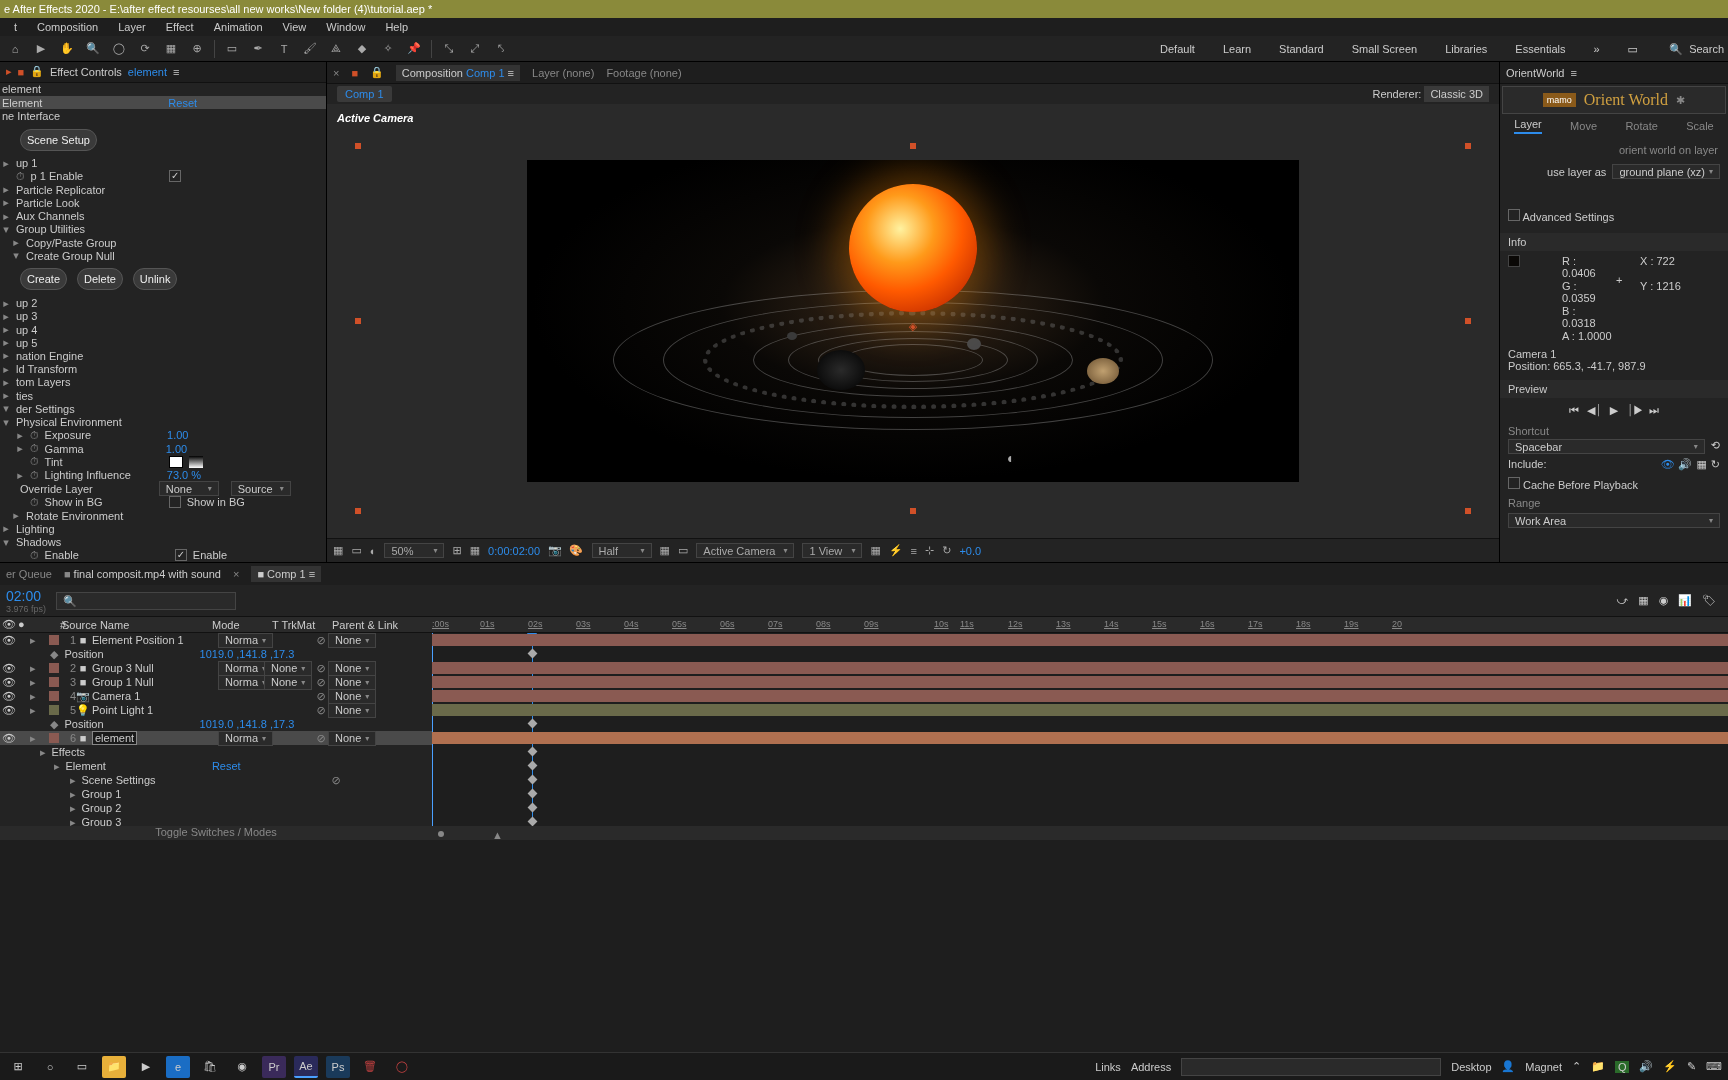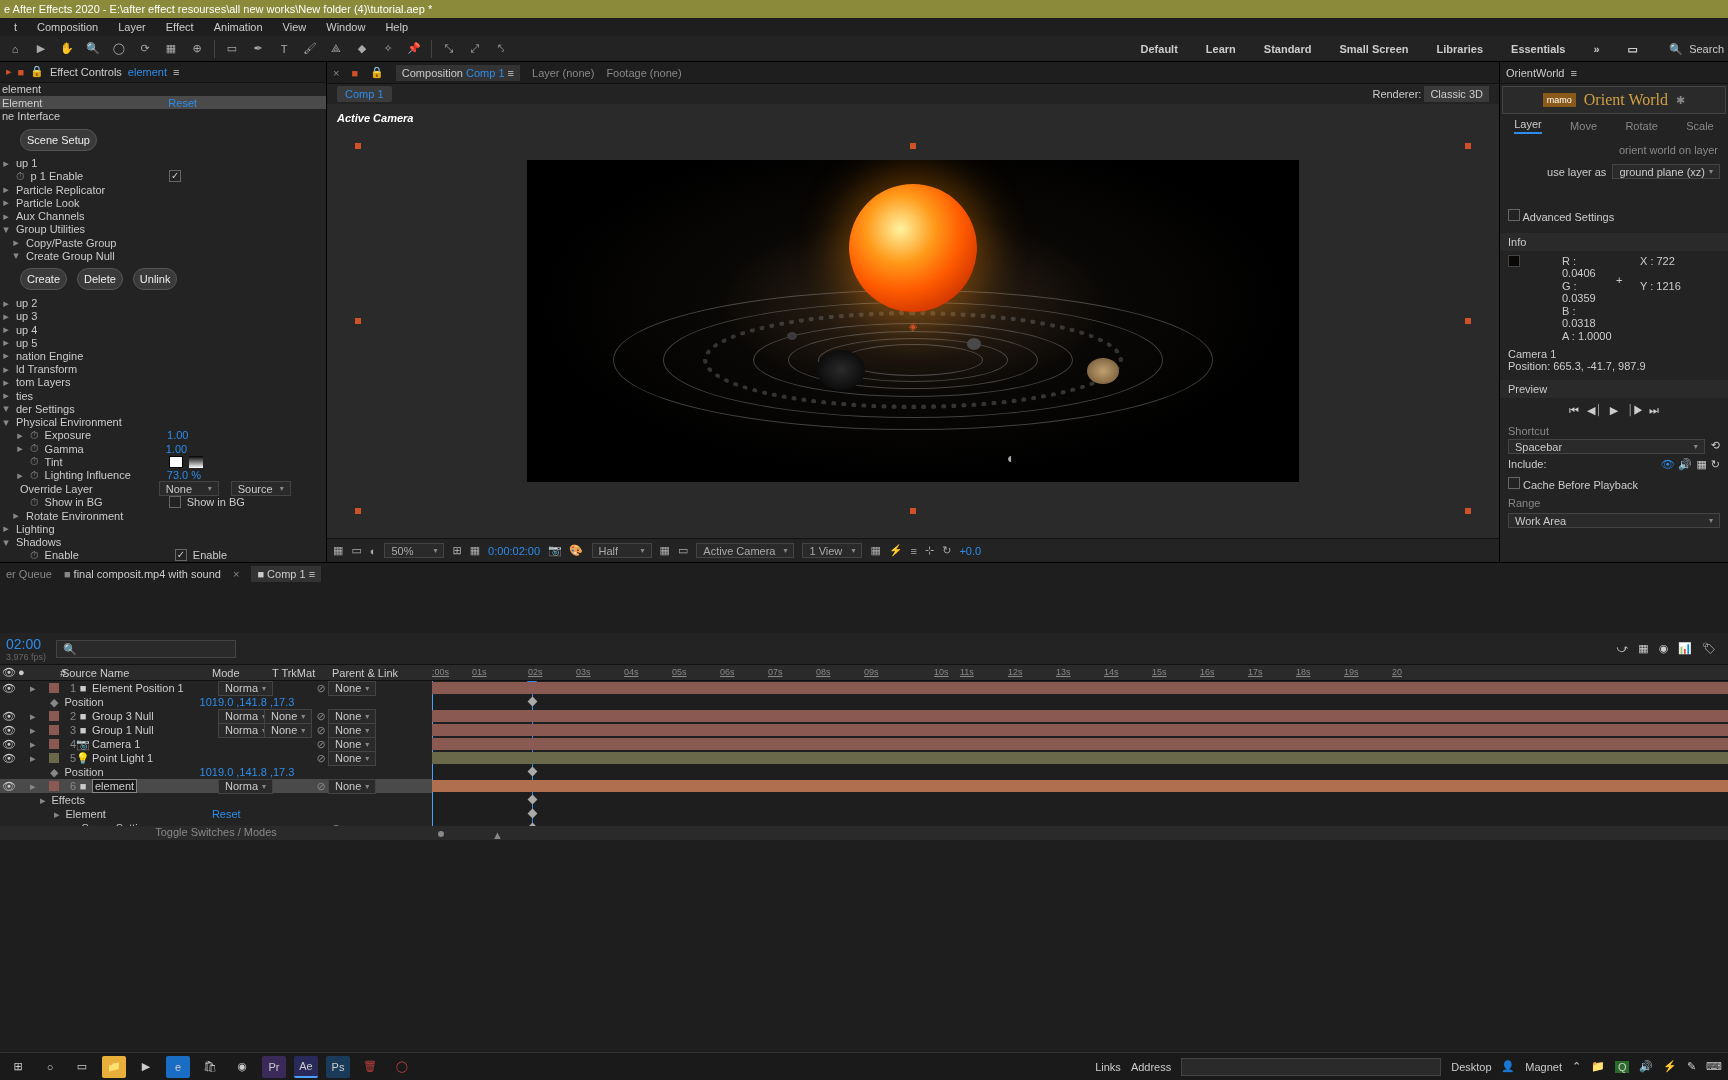--- a/index.html
+++ b/index.html
@@ -3,21 +3,21 @@
 <meta charset="utf-8">
 <style>
 * { margin: 0; padding: 0; box-sizing: border-box; font-family: 'Segoe UI', Tahoma, sans-serif; font-size: 11px; color: #ccc; }
 body { background: #1e1e1e; width: 1728px; height: 1080px; overflow: hidden; user-select: none; }
 .title-bar { height: 18px; background: linear-gradient(#8a8a3a,#8a8a3a); color: #fff; padding-left: 4px; line-height: 18px; font-size: 11px; }
 .menu-bar { height: 18px; background: #1e1e1e; display: flex; padding-left: 4px; }
 .menu-bar span { padding: 0 10px; line-height: 18px; cursor: default; }
 .tool-row { height: 26px; background: #232323; border-bottom: 1px solid #000; display: flex; align-items: center; padding: 0 6px; gap: 8px; }
 .tool-row .tool { width: 18px; height: 18px; display: flex; align-items: center; justify-content: center; color: #aaa; }
 .workspace-tabs { position: absolute; right: 90px; top: 36px; height: 26px; display: flex; align-items: center; gap: 28px; color: #888; }
-.workspace-tabs span { cursor: default; font-weight: bold; }
+.workspace-tabs span { cursor: default; }
 .search-box { position: absolute; right: 4px; top: 36px; height: 26px; display: flex; align-items: center; gap: 6px; color: #888; }
 .main-area { display: flex; height: 500px; }
 .left-panel { width: 326px; background: #232323; display: flex; flex-direction: column; }
 .panel-tab { height: 22px; background: #1e1e1e; display: flex; align-items: center; padding-left: 6px; gap: 6px; border-bottom: 1px solid #111; }
 .panel-tab .lock { color: #888; }
 .link { color: #2d8ceb; }
 .ec-row { height: 14px; display: flex; align-items: center; padding-left: 2px; gap: 6px; }
 .ec-row.sel { background: #4a4a4a; }
 .ec-row .tw { width: 8px; text-align: center; color: #888; }
 .ec-button { background: #3a3a3a; border: 1px solid #555; padding: 4px 6px; color: #eee; cursor: default; border-radius: 11px; }
@@ -52,21 +52,21 @@
 .ow-tabs span { color: #888; }
 .ow-tabs .active { color: #ccc; border-bottom: 2px solid #2d8ceb; padding-bottom: 2px; }
 .section-h { background: #2a2a2a; padding: 3px 8px; margin-top: 6px; }
 .info-grid { display: grid; grid-template-columns: 50px 50px 20px 50px; padding: 4px 8px; font-size: 10px; color: #aaa; gap: 1px 4px; }
 .play-ctrl { display: flex; justify-content: center; gap: 6px; padding: 6px; }
 .play-ctrl span { width: 14px; text-align: center; }
 
 .timeline-area { height: 278px; background: #1e1e1e; border-top: 1px solid #000; display: flex; flex-direction: column; }
 .tl-tabs { height: 22px; background: #1e1e1e; display: flex; align-items: center; gap: 12px; padding-left: 6px; }
 .tl-tabs .active { background: #333; padding: 2px 6px; }
-.tl-header { height: 32px; background: #232323; display: flex; align-items: center; border-bottom: 1px solid #111; margin-top: 48px; }
+.tl-header { height: 32px; background: #232323; display: flex; align-items: center; border-bottom: 1px solid #111; }
 .tl-time { color: #2d8ceb; font-size: 14px; padding: 0 6px; width: 90px; }
 .tl-search { background: #2a2a2a; border: 1px solid #444; height: 18px; width: 180px; padding-left: 6px; }
 .tl-icons { display: flex; gap: 10px; margin-left: auto; padding-right: 12px; color: #888; }
 .tl-cols { height: 16px; background: #2a2a2a; display: flex; align-items: center; font-size: 10px; color: #888; border-bottom: 1px solid #111; }
 .col-idx { width: 60px; padding-left: 30px; }
 .col-name { width: 150px; }
 .col-mode { width: 60px; }
 .col-trk { width: 60px; }
 .col-parent { width: 82px; }
 .tl-body { flex: 1; display: flex; overflow: hidden; }
@@ -475,21 +475,21 @@
           <span>●</span>
         </span>
       <span class="col-idx" style="width:32px">#</span>
       <span class="col-name">Source Name</span>
       <span class="col-mode">Mode</span>
       <span class="col-trk">T  TrkMat</span>
       <span class="col-parent">Parent &amp; Link</span>
     </div>
     <div class="ruler" style="flex:1" id="ruler">
         <span class="tick" style="left: 0px;">:00s</span>
-        <span class="tick" style="left: 40px;">01s</span>
+        <span class="tick" style="left: 48px;">01s</span>
         <span class="tick" style="left: 96px;">02s</span>
         <span class="tick" style="left: 144px;">03s</span>
         <span class="tick" style="left: 192px;">04s</span>
         <span class="tick" style="left: 240px;">05s</span>
         <span class="tick" style="left: 288px;">06s</span>
         <span class="tick" style="left: 336px;">07s</span>
         <span class="tick" style="left: 384px;">08s</span>
         <span class="tick" style="left: 432px;">09s</span>
         <span class="tick" style="left: 502px;">10s</span>
         <span class="tick" style="left: 528px;">11s</span>

